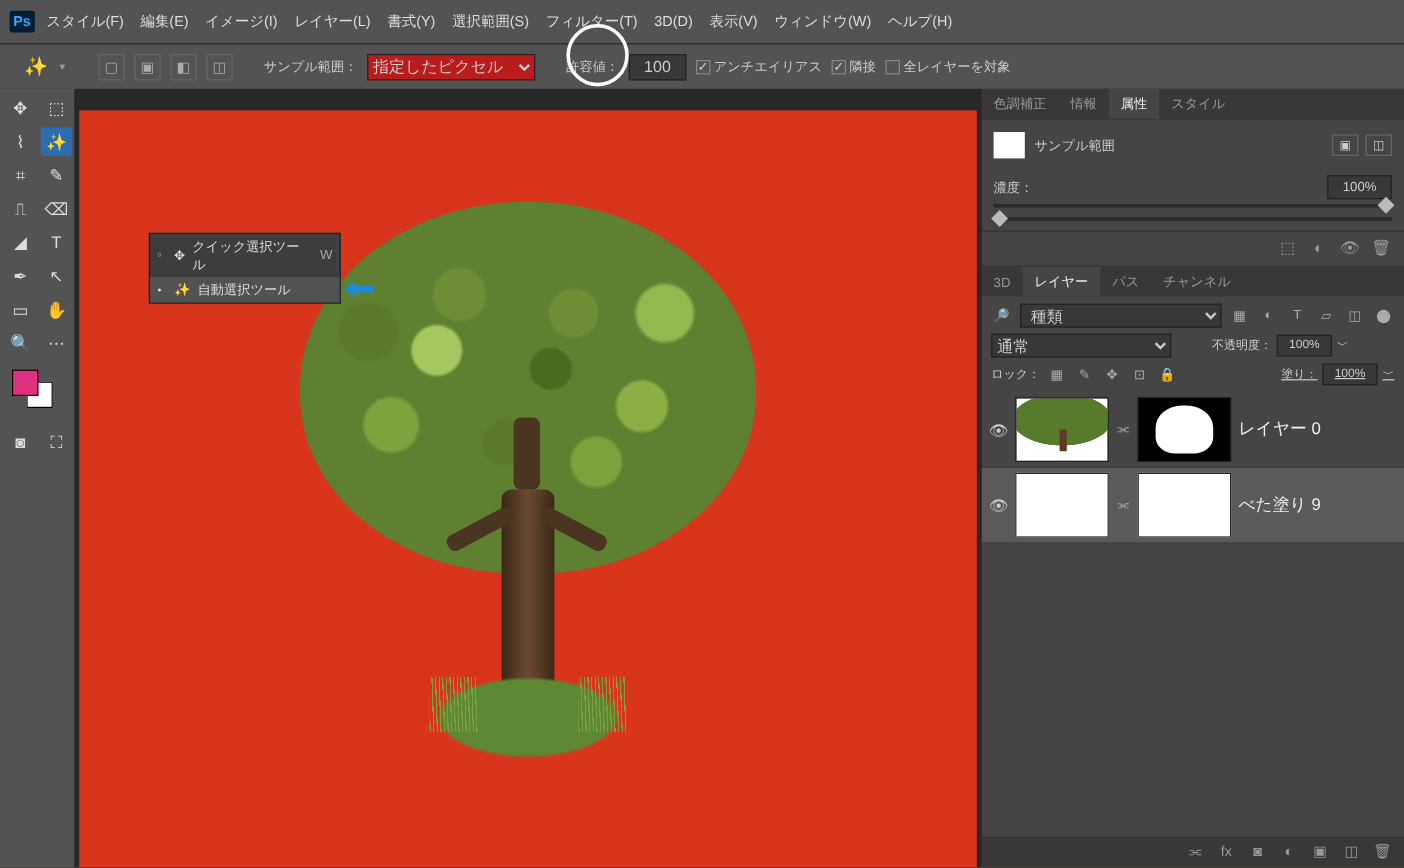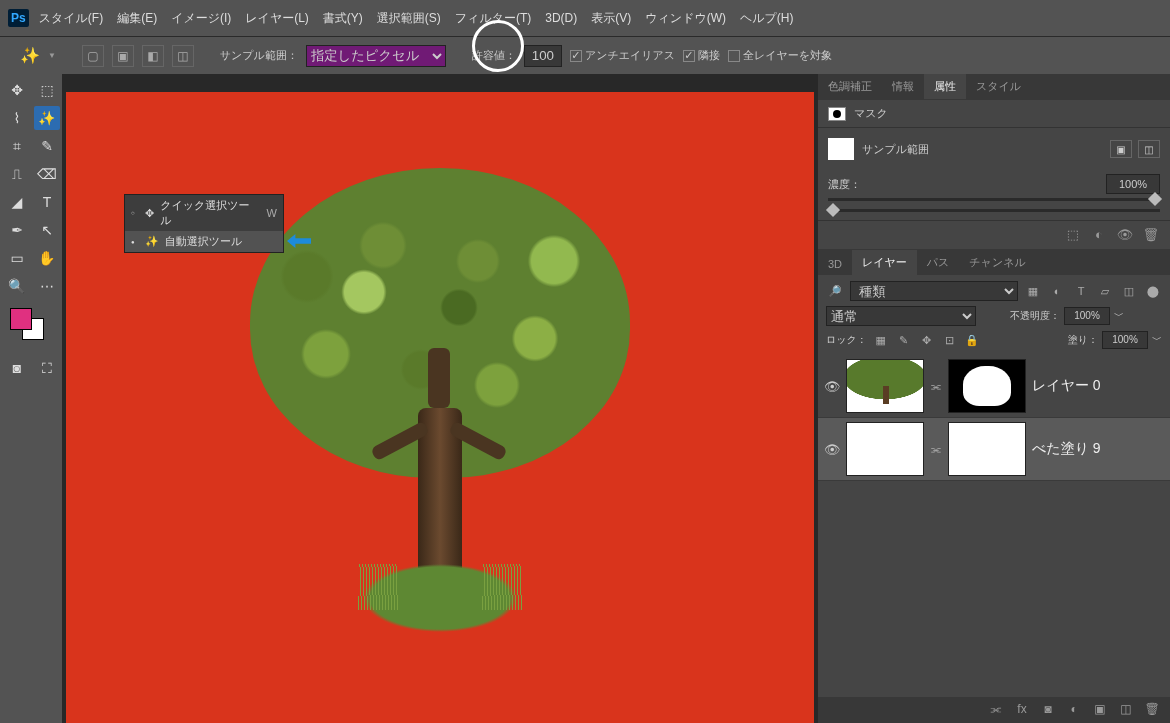--- a/index.html
+++ b/index.html
@@ -2,22 +2,22 @@
 <html><head>
 <meta charset="utf-8">
 <style>
 * { margin: 0; padding: 0; box-sizing: border-box; font-family: "Hiragino Kaku Gothic Pro", Meiryo, sans-serif; }
 body { background: #323232; color: #ccc; font-size: 11px; width: 1170px; height: 723px; overflow: hidden; display: flex; flex-direction: column; }
 .menubar { background: #535353; height: 24px; display: flex; align-items: center; padding: 18px 8px; font-size: 12px; color: #ddd; }
 .menubar .logo { background: #001e36; color:#31a8ff; padding:2px 3px; font-weight:bold; margin-right:10px; border-radius:2px;}
 .menubar .item { margin-right: 14px; cursor: pointer; }
 .optbar { background: #535353; height: 38px; display: flex; align-items: center; padding: 0 20px; gap: 8px; border-top: 1px solid #2a2a2a; }
 .opt-icon { width:22px; height:22px; border:1px solid #666; display:flex;align-items:center;justify-content:center;font-size:12px;color:#aaa; }
-.opt-select { background:#701a75;border:1px solid #222;color:#ccc;height:22px;width:140px;}
-.opt-input { background:#383838;border:1px solid #222;color:#ccc;height:22px;width:38px;text-align:center;}
+.opt-select { background:#b91c1c;border:1px solid #222;color:#ccc;height:22px;width:140px;}
+.opt-input { background:#383838;border:1px solid #222;color:#ccc;height:22px;width:48px;text-align:center;}
 .chk { display:flex;align-items:center;gap:3px;}
 .chk .box { width:12px;height:12px;border:1px solid #888;display:inline-flex;align-items:center;justify-content:center;font-size:11px;color:#ccc;}
 .chk .box.on::before{content:"✓";}
 .circle { position:absolute; width:52px;height:52px;border:3px solid #fff;border-radius:50%; top:20px; left:472px; pointer-events:none;z-index:30;}
 .main { display:flex; flex:1; overflow:hidden; }
 .toolbar { width:62px; background:#535353; padding:4px; display:grid; grid-template-columns: 1fr 1fr; gap:4px; align-content:start; }
 .tool { width:26px; height:24px; display:flex; align-items:center; justify-content:center; color:#ddd; font-size:14px; cursor:pointer; border-radius:2px;}
 .tool.sel { background:#2c6cb1; }
 .swatches { grid-column: 1/3; margin-top:6px; position:relative; height:40px;}
 .sw-fg { width:22px;height:22px;background:#e03080;border:1px solid #000; position:absolute; top:0; left:6px; z-index:2;}
@@ -191,24 +191,20 @@
     </div>
   </div>
 
   <div class="panels">
     <div class="tabrow">
       <div class="tab">色調補正</div>
       <div class="tab">情報</div>
       <div class="tab act">属性</div>
       <div class="tab">スタイル</div>
     </div>
-    <div class="maskrow">
-      <span class="mask-ico"></span>
-      <span>マスク</span>
-    </div>
     <div class="lm-row">
       <div class="lm-thumb"></div>
       <span>サンプル範囲</span>
       <div class="lm-btns">
         <div class="lm-btn">▣</div>
         <div class="lm-btn">◫</div>
       </div>
     </div>
     <div class="slider-row">
       <span class="lbl">濃度：</span>
@@ -252,21 +248,21 @@
             <span>﹀</span>
           </div>
       </div>
       <div class="lrow llock">
         <span>ロック：</span>
         <span class="licon">▦</span>
         <span class="licon">✎</span>
         <span class="licon">✥</span>
         <span class="licon">⊡</span>
         <span class="licon">🔒</span>
-        <div class="lopac" style="margin-left:auto;">
+        <div class="lopac" style="margin-left:auto;text-decoration:underline;">
             <span>塗り：</span>
             <span class="lval">100%</span>
             <span>﹀</span>
           </div>
       </div>
     </div>
     <div class="layers">
       <div class="layer">
         <span class="ley">👁</span>
         <div class="lthumb tree-t"></div>

